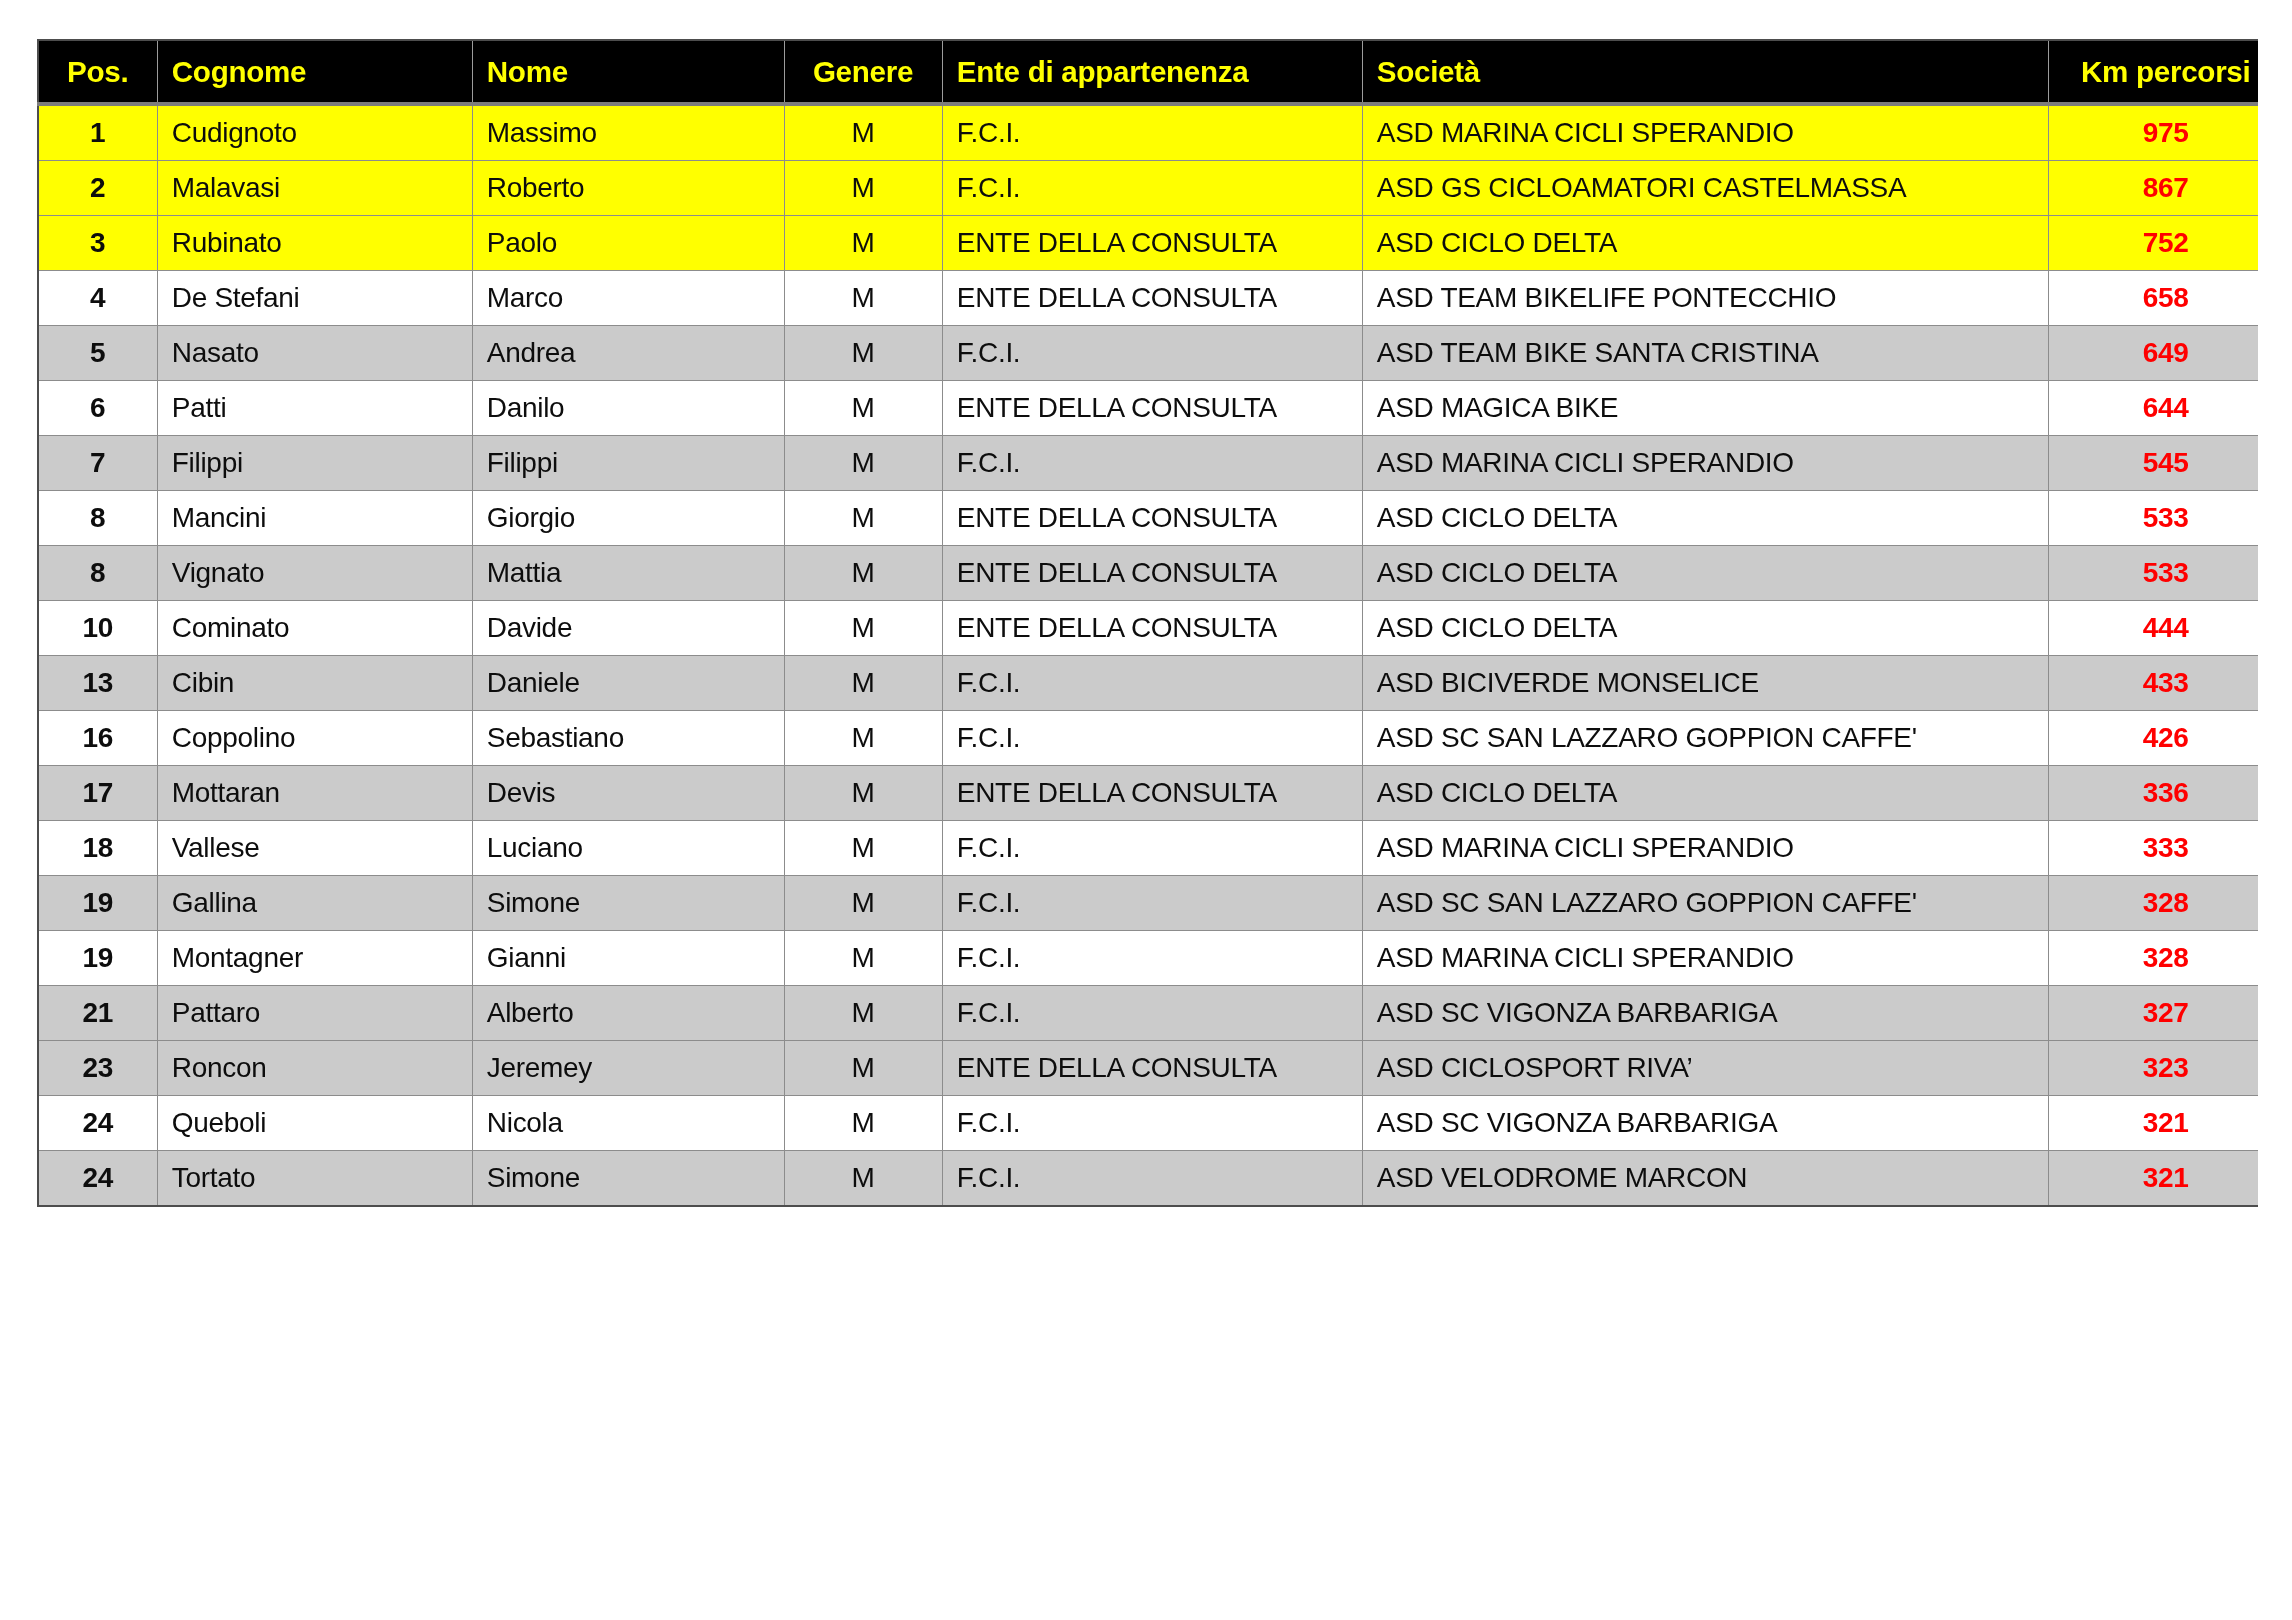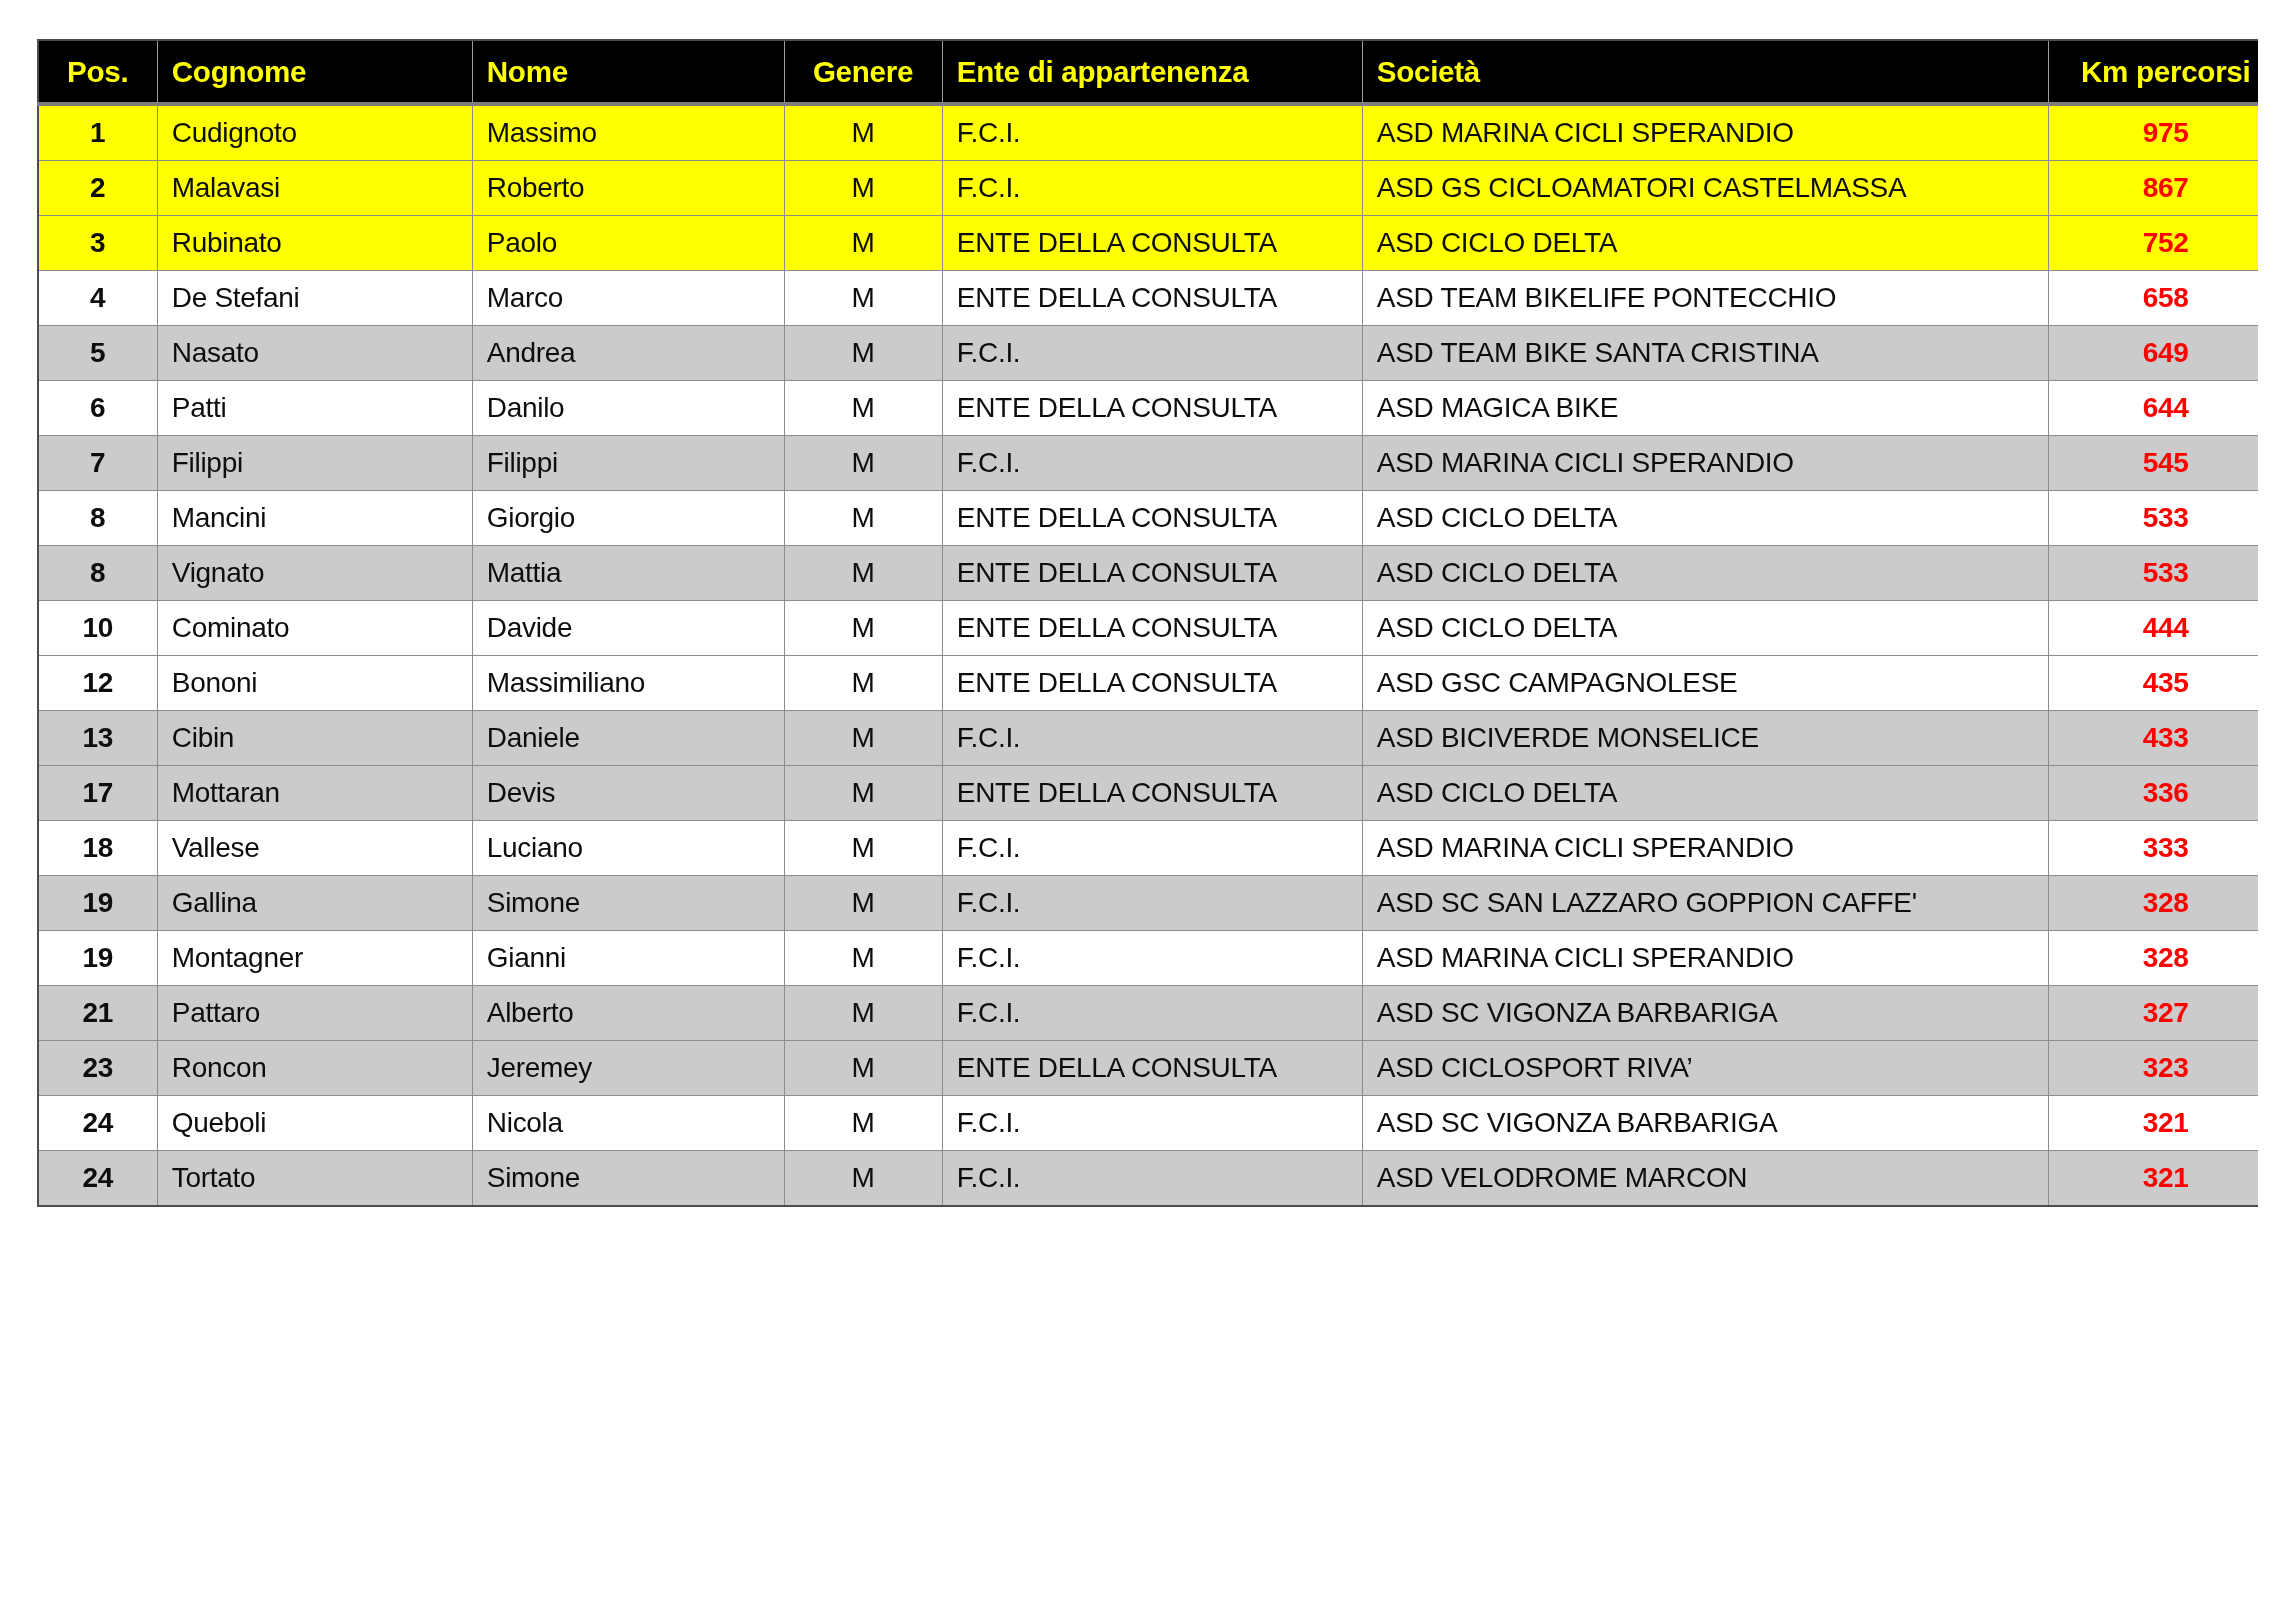--- a/index.html
+++ b/index.html
@@ -167,38 +167,38 @@
         </tr>
         <tr>
           <td class="col-pos">10</td>
           <td class="col-cognome">Cominato</td>
           <td class="col-nome">Davide</td>
           <td class="col-genere">M</td>
           <td class="col-ente">ENTE DELLA CONSULTA</td>
           <td class="col-societa">ASD CICLO DELTA</td>
           <td class="col-km">444</td>
         </tr>
-        <tr>
-          <td class="col-pos">12</td>
-          <td class="col-cognome">Bononi</td>
-          <td class="col-nome">Massimiliano</td>
-          <td class="col-genere">M</td>
-          <td class="col-ente">ENTE DELLA CONSULTA</td>
-          <td class="col-societa">ASD GSC CAMPAGNOLESE</td>
-          <td class="col-km">435</td>
-        </tr>
         <tr class="gray">
           <td class="col-pos">13</td>
           <td class="col-cognome">Cibin</td>
           <td class="col-nome">Daniele</td>
           <td class="col-genere">M</td>
           <td class="col-ente">F.C.I.</td>
           <td class="col-societa">ASD BICIVERDE MONSELICE</td>
           <td class="col-km">433</td>
         </tr>
+        <tr>
+          <td class="col-pos">16</td>
+          <td class="col-cognome">Coppolino</td>
+          <td class="col-nome">Sebastiano</td>
+          <td class="col-genere">M</td>
+          <td class="col-ente">F.C.I.</td>
+          <td class="col-societa">ASD SC SAN LAZZARO GOPPION CAFFE'</td>
+          <td class="col-km">426</td>
+        </tr>
         <tr class="gray">
           <td class="col-pos">17</td>
           <td class="col-cognome">Mottaran</td>
           <td class="col-nome">Devis</td>
           <td class="col-genere">M</td>
           <td class="col-ente">ENTE DELLA CONSULTA</td>
           <td class="col-societa">ASD CICLO DELTA</td>
           <td class="col-km">336</td>
         </tr>
         <tr>

